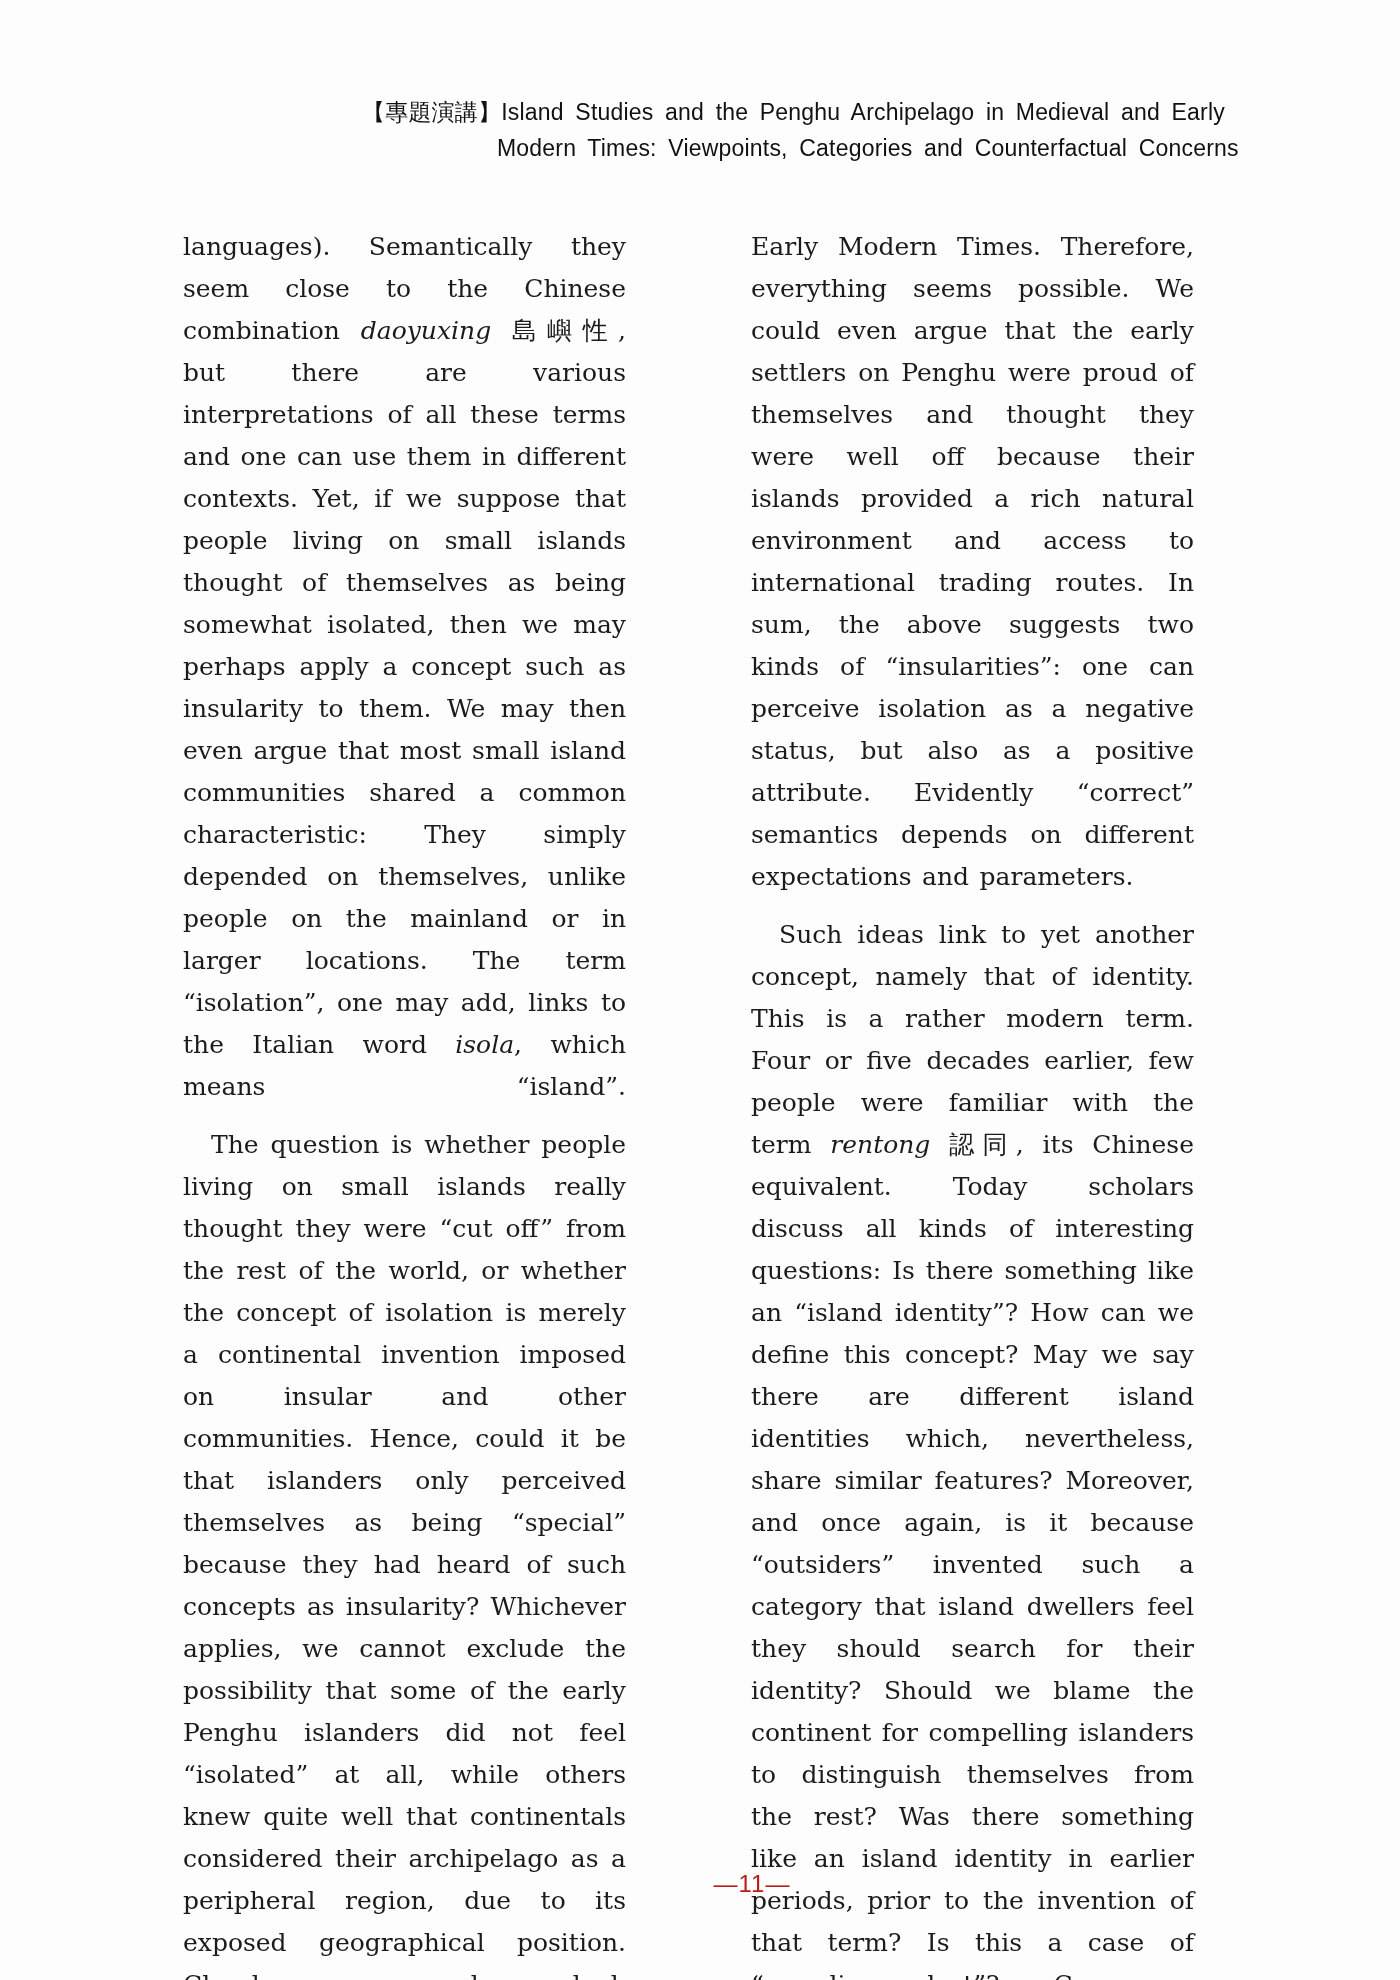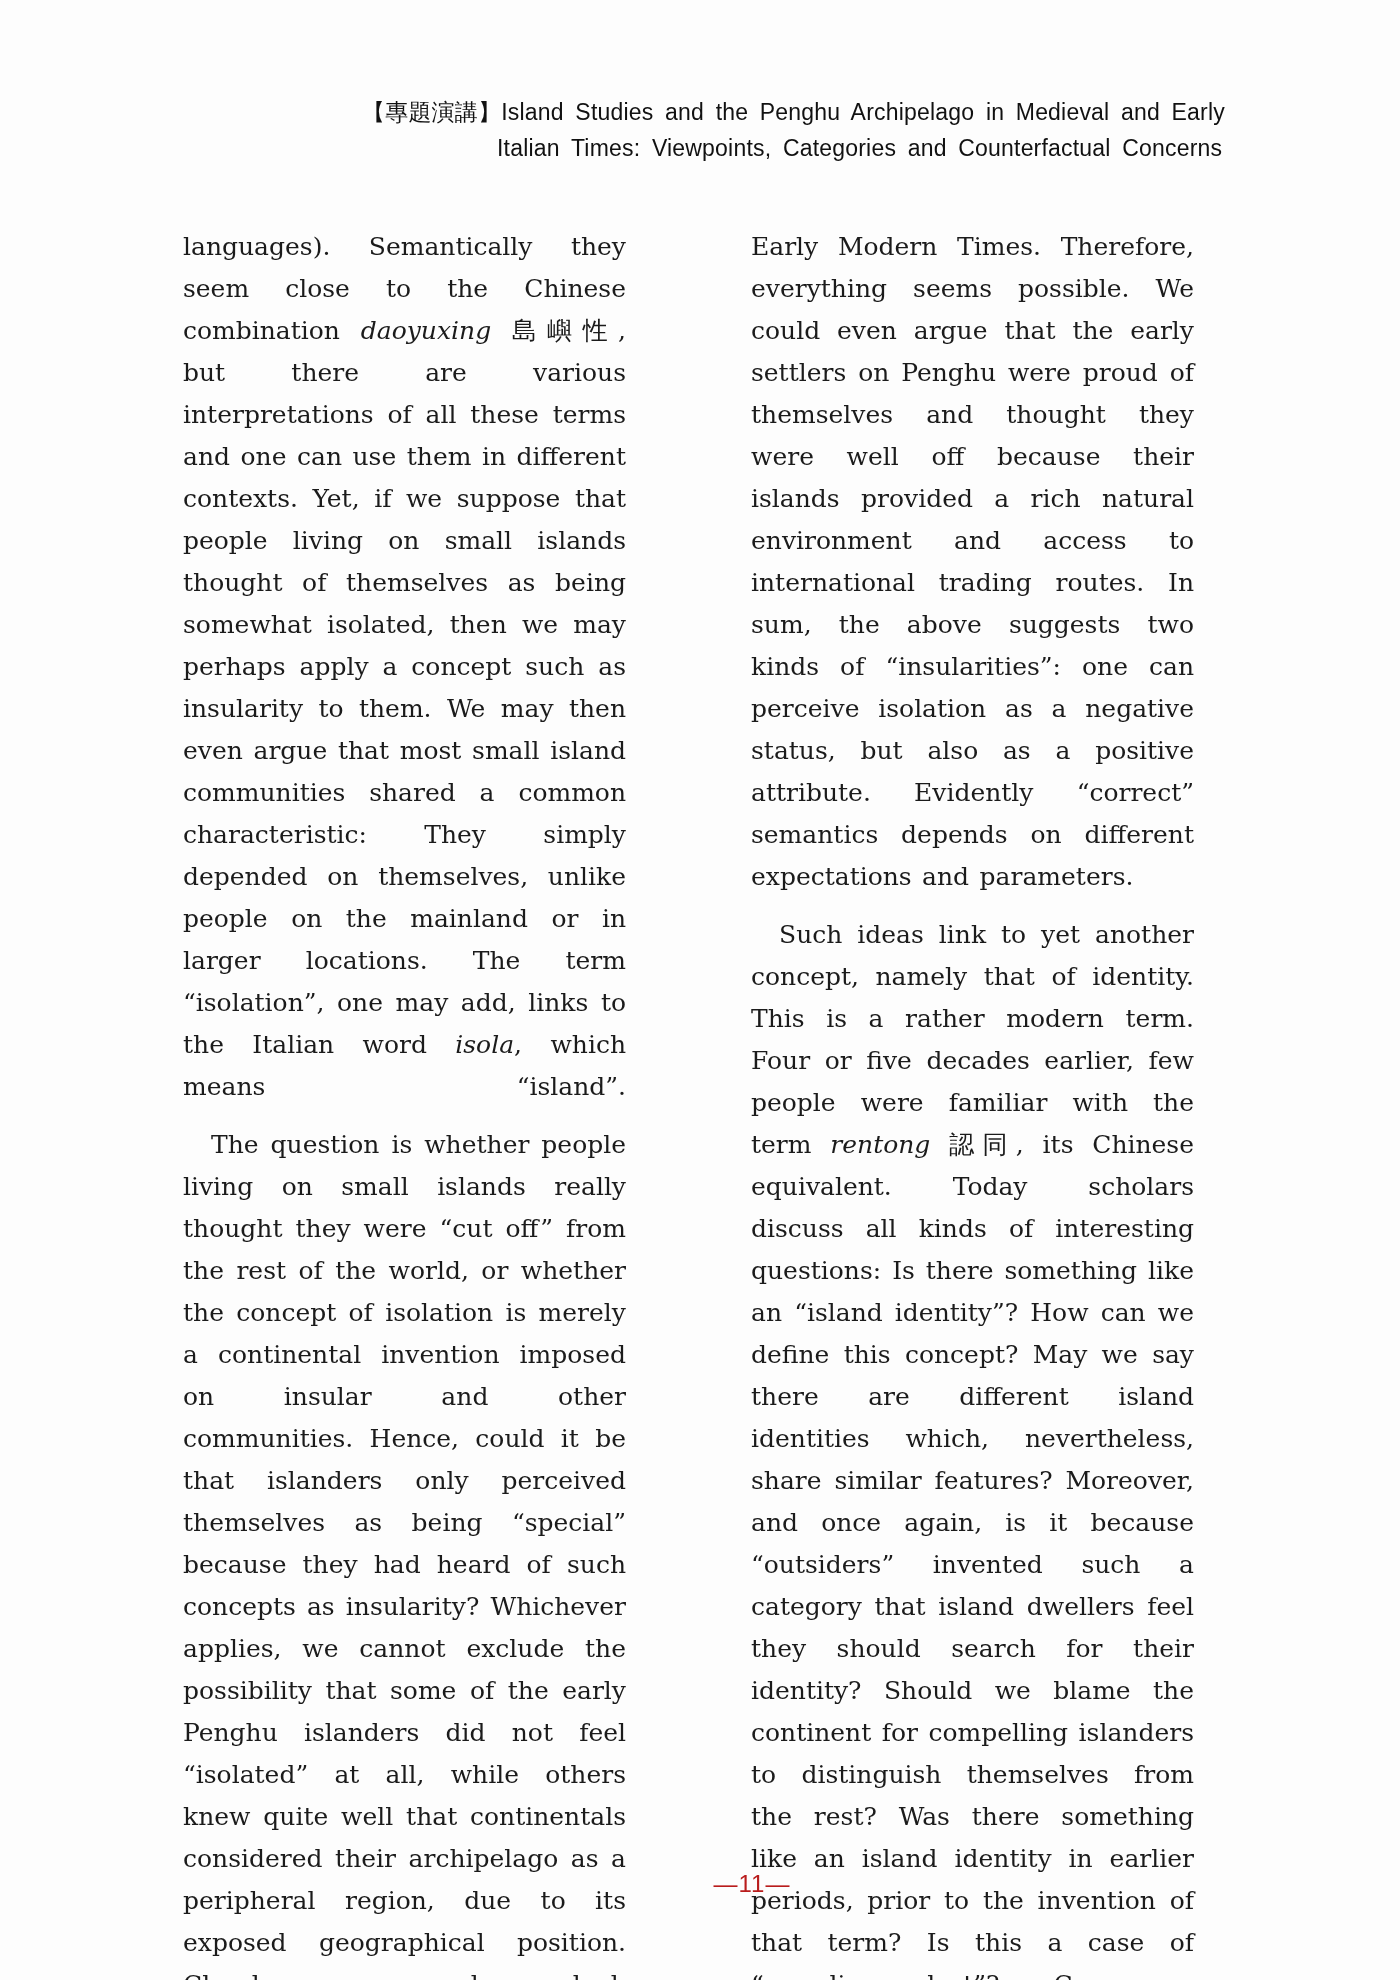--- a/index.html
+++ b/index.html
@@ -76,21 +76,21 @@
     margin-left: 31px;
   }
 </style>
 </head>
 <body>
 
 <div class="page">
 
   <header class="doc-header">
     <div class="hline1"><span>【專題演講】</span><span>Island Studies and the Penghu Archipelago in Medieval and Early</span></div>
-    <div class="hline2">Italian Times: Viewpoints, Categories and Counterfactual Concerns</div>
+    <div class="hline2">Modern Times: Viewpoints, Categories and Counterfactual Concerns</div>
   </header>
 
   <main class="columns">
     <section class="col">
         <p class="para jlast"><span>languages). Semantically they seem close to the Chinese combination </span><span class="it">daoyuxing</span><span> 島嶼性, but there are various interpretations of all these terms and one can use them in different contexts. Yet, if we suppose that people living on small islands thought of themselves as being somewhat isolated, then we may perhaps apply a concept such as insularity to them. We may then even argue that most small island communities shared a common characteristic: They simply depended on themselves, unlike people on the mainland or in larger locations. The term “isolation”, one may add, links to the Italian word </span><span class="it">isola</span><span>, which means “island”.</span></p>
         <p class="para indent jlast"><span>The question is whether people living on small islands really thought they were “cut off” from the rest of the world, or whether the concept of isolation is merely a continental invention imposed on insular and other communities. Hence, could it be that islanders only perceived themselves as being “special” because they had heard of such concepts as insularity? Whichever applies, we cannot exclude the possibility that some of the early Penghu islanders did not feel “isolated” at all, while others knew quite well that continentals considered their archipelago as a peripheral region, due to its exposed geographical position. Clearly, we can no longer look into the brains of people living in Medieval or</span></p>
       </section>
     <section class="col">
         <p class="para"><span>Early Modern Times. Therefore, everything seems possible. We could even argue that the early settlers on Penghu were proud of themselves and thought they were well off because their islands provided a rich natural environment and access to international trading routes. In sum, the above suggests two kinds of “insularities”: one can perceive isolation as a negative status, but also as a positive attribute. Evidently “correct” semantics depends on different expectations and parameters.</span></p>
         <p class="para indent jlast"><span>Such ideas link to yet another concept, namely that of identity. This is a rather modern term. Four or five decades earlier, few people were familiar with the term </span><span class="it">rentong</span><span> 認同, its Chinese equivalent. Today scholars discuss all kinds of interesting questions: Is there something like an “island identity”? How can we define this concept? May we say there are different island identities which, nevertheless, share similar features? Moreover, and once again, is it because “outsiders” invented such a category that island dwellers feel they should search for their identity? Should we blame the continent for compelling islanders to distinguish themselves from the rest? Was there something like an island identity in earlier periods, prior to the invention of that term? Is this a case of “paradise lost”? Can we reconstruct</span></p>

